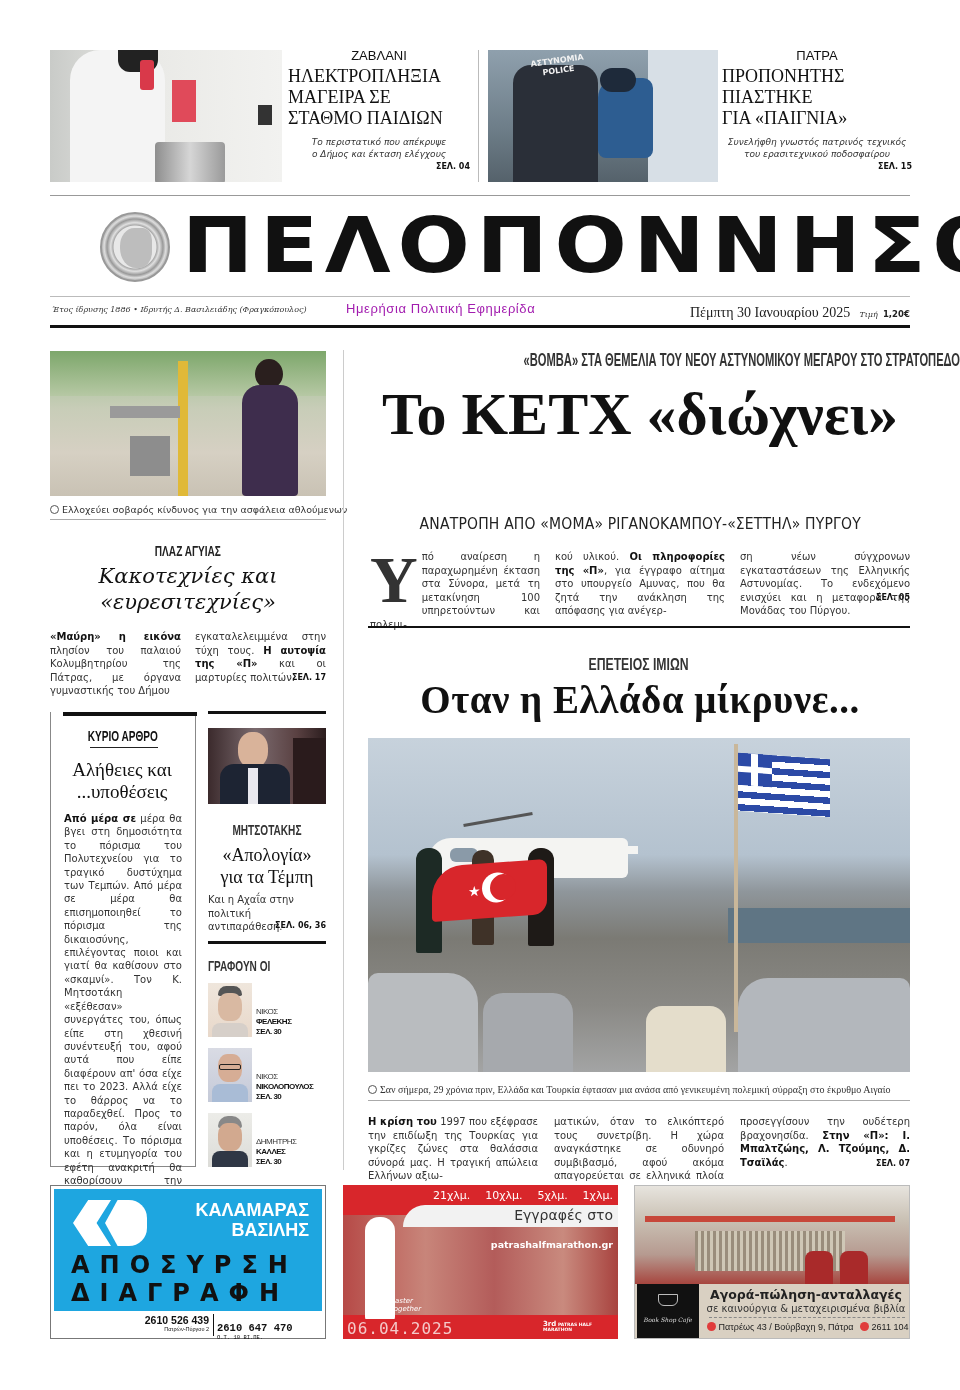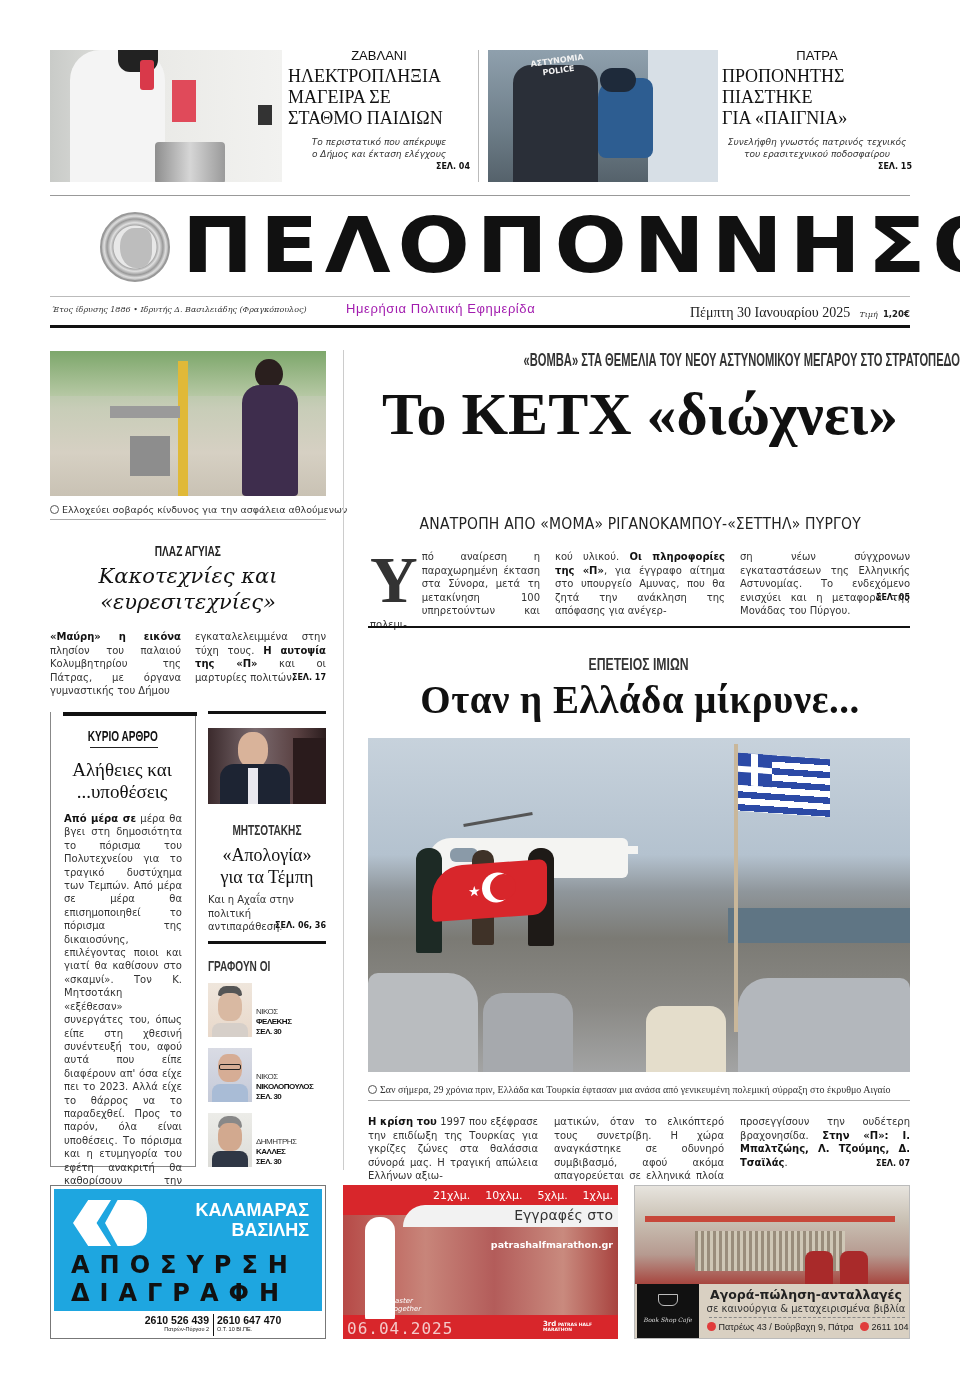--- a/index.html
+++ b/index.html
@@ -293,21 +293,21 @@
   <div class="abs" style="left:20px;top:65px;width:240px;color:#111;font-family:'DejaVu Sans',sans-serif;font-weight:900;font-size:24px;line-height:28px;letter-spacing:10px;">
     <div>ΑΠΟΣΥΡΣΗ</div>
     <div>ΔΙΑΓΡΑΦΗ</div>
   </div>
   <div class="abs" style="left:68px;top:128px;width:200px;height:24px;font-family:'Liberation Sans',sans-serif;color:#111;">
     <div class="abs" style="left:0;top:0;width:90px;text-align:right;">
       <div style="font-weight:700;font-size:10.5px;line-height:12px;">2610 526 439</div>
       <div style="font-size:5.5px;line-height:7px;">Πατρών-Πύργου 2</div>
     </div>
     <div class="abs" style="left:94px;top:0;width:1px;height:22px;background:#111;"></div>
-    <div class="abs" style="left:98px;top:0;width:100px;">
+    <div class="abs" style="left:98px;top:8px;width:100px;font-family:Liberation Mono, monospace;">
       <div style="font-weight:700;font-size:10.5px;line-height:12px;">2610 647 470</div>
       <div style="font-size:5.5px;line-height:7px;">Ο.Τ. 10 ΒΙ.ΠΕ.</div>
     </div>
   </div>
 </div>
 
 <div class="abs" style="left:343px;top:1185px;width:275px;height:154px;background:#d8262b;overflow:hidden;">
   <div class="abs" style="left:0;top:30px;width:275px;height:100px;background:linear-gradient(90deg,#b64a47 0%,#c8857a 30%,#b35c5a 55%,#c98a7e 80%,#a8433f 100%);"></div>
   <div class="abs" style="left:60px;top:20px;width:215px;height:22px;background:#f2f2f2;border-radius:40px 0 0 0;"></div>
   <div class="abs" style="left:22px;top:32px;width:30px;height:106px;background:#fff;border-radius:14px 14px 6px 6px;"></div>

